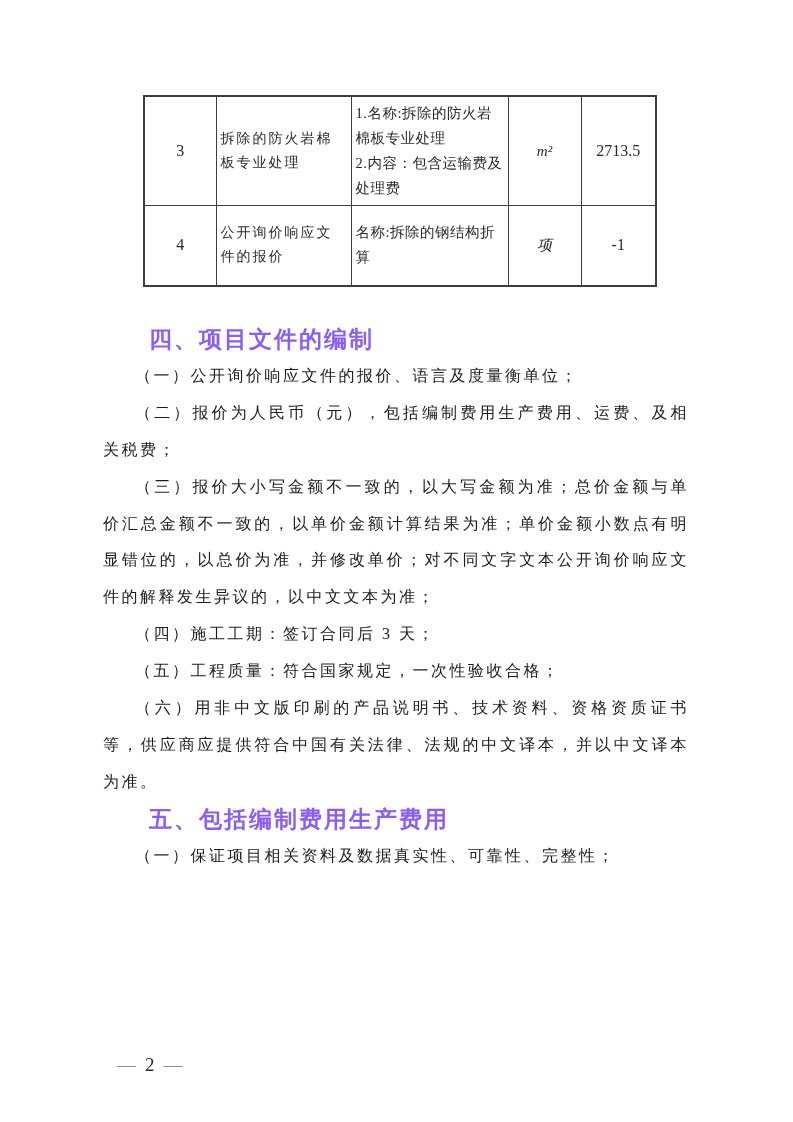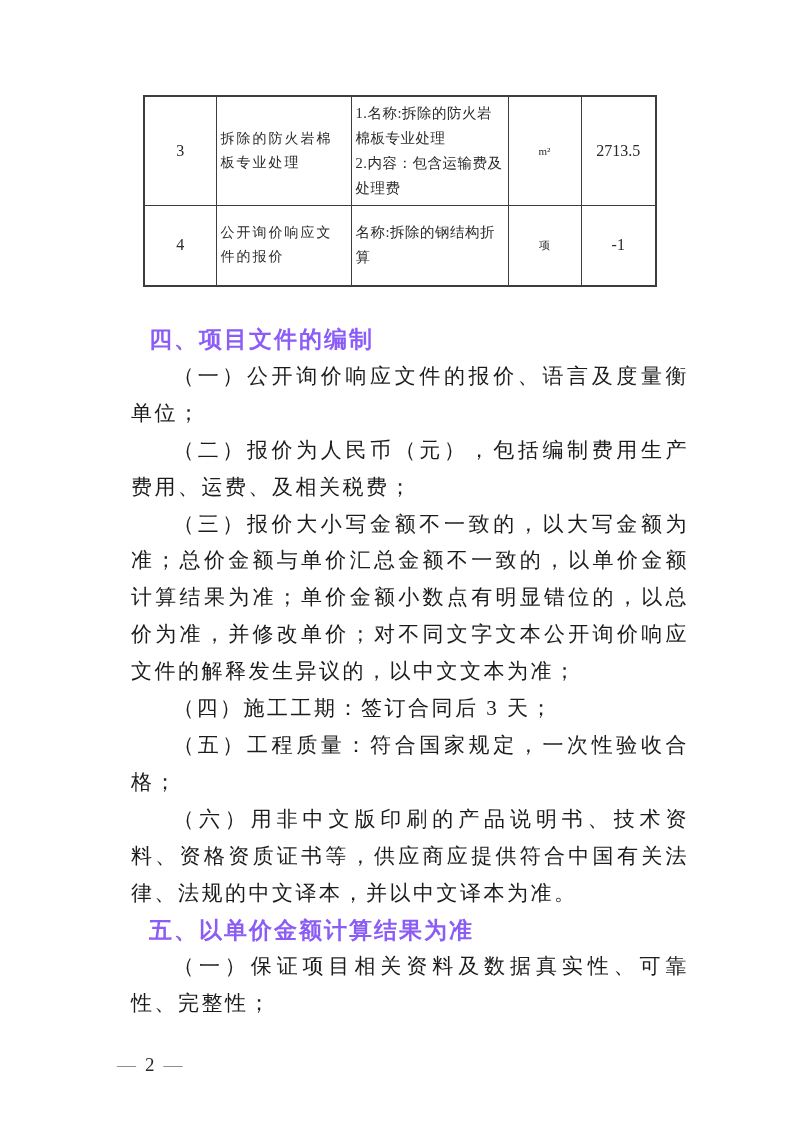--- a/index.html
+++ b/index.html
@@ -49,42 +49,42 @@
   }
   .cell-desc {
     text-align: left;
     font-size: 14.5px;
     line-height: 25px;
     padding: 1px 2px;
     letter-spacing: 0.5px;
   }
   .cell-unit {
     text-align: center;
-    font-size: 11px;
+    font-size: 15px;
+    font-style: italic;
   }
 
   
   .content {
     position: absolute;
     left: 103px;
     top: 321px;
     width: 586px;
   }
   .content p {
     margin: 0;
     text-indent: 2em;
   }
   .content p.para {
-    font-size: 21px;
+    font-size: 16px;
     line-height: 36.9px;
     letter-spacing: 2.5px;
     text-align: justify;
     text-justify: inter-character;
     color: #1c1c1c;
-    margin-left: 28px;
   }
   .content p.heading {
     font-family: "Liberation Sans", "DejaVu Sans", sans-serif;
     font-weight: bold;
     font-size: 23px;
     line-height: 36.9px;
     letter-spacing: 2px;
     color: #8b5cf6;
   }
 
@@ -145,21 +145,21 @@
   </table>
 
   <div class="content" id="content">
       <p class="heading">四、项目文件的编制</p>
       <p class="para">（一）公开询价响应文件的报价、语言及度量衡单位；</p>
       <p class="para">（二）报价为人民币（元），包括编制费用生产费用、运费、及相关税费；</p>
       <p class="para">（三）报价大小写金额不一致的，以大写金额为准；总价金额与单价汇总金额不一致的，以单价金额计算结果为准；单价金额小数点有明显错位的，以总价为准，并修改单价；对不同文字文本公开询价响应文件的解释发生异议的，以中文文本为准；</p>
       <p class="para">（四）施工工期：签订合同后 3 天；</p>
       <p class="para">（五）工程质量：符合国家规定，一次性验收合格；</p>
       <p class="para">（六）用非中文版印刷的产品说明书、技术资料、资格资质证书等，供应商应提供符合中国有关法律、法规的中文译本，并以中文译本为准。</p>
-      <p class="heading">五、以单价金额计算结果为准</p>
+      <p class="heading">五、包括编制费用生产费用</p>
       <p class="para">（一）保证项目相关资料及数据真实性、可靠性、完整性；</p>
     </div>
 
   <div class="footer">
     <span class="dash">—</span><span class="num">2</span><span class="dash">—</span>
   </div>
 
 </div>
 
 </body></html>

